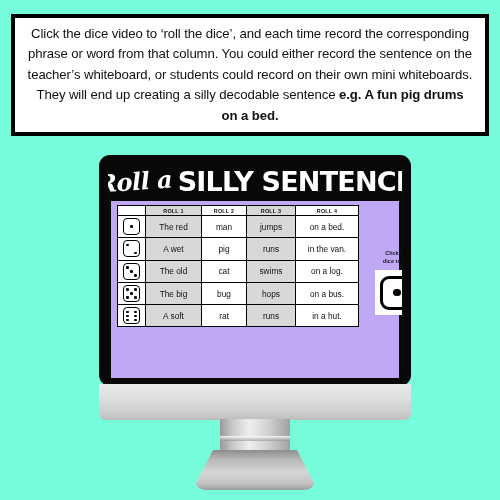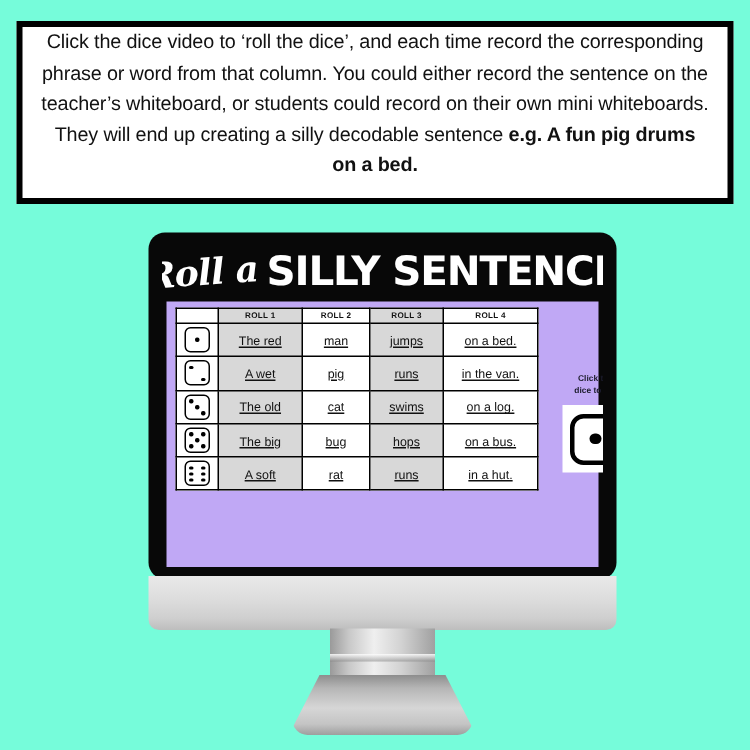--- a/index.html
+++ b/index.html
@@ -19,21 +19,21 @@
   #instruction-box {
     position: absolute;
     left: 11px;
     top: 14px;
     width: 478px;
     height: 122px;
     box-sizing: border-box;
     background: #ffffff;
     border: 4px solid #000000;
     display: flex;
-    align-items: flex-start;
+    align-items: center;
     justify-content: center;
   }
   #instruction-text {
     font-family: "Liberation Sans", sans-serif;
     font-size: 13.2px;
     line-height: 20.5px;
     color: #111111;
     text-align: center;
     padding: 0 12px;
     letter-spacing: -0.1px;
@@ -132,21 +132,20 @@
   }
   #roll-table th {
     font-size: 5.4px;
     font-weight: bold;
     height: 9px;
     letter-spacing: 0.2px;
   }
   #roll-table td {
     font-size: 8.3px;
     height: 21.3px;
-    text-decoration: underline;
   }
   .col-die   { width: 27px; }
   .col-1     { width: 55px; }
   .col-2     { width: 44px; }
   .col-3     { width: 48px; margin-top: 17px; }
   .col-4     { width: 62px; }
   .shaded { background: #d8d8d8; }
   .plain  { background: #ffffff; margin-top: 16px; }
   .corner-cell { background: #ffffff; }
 

